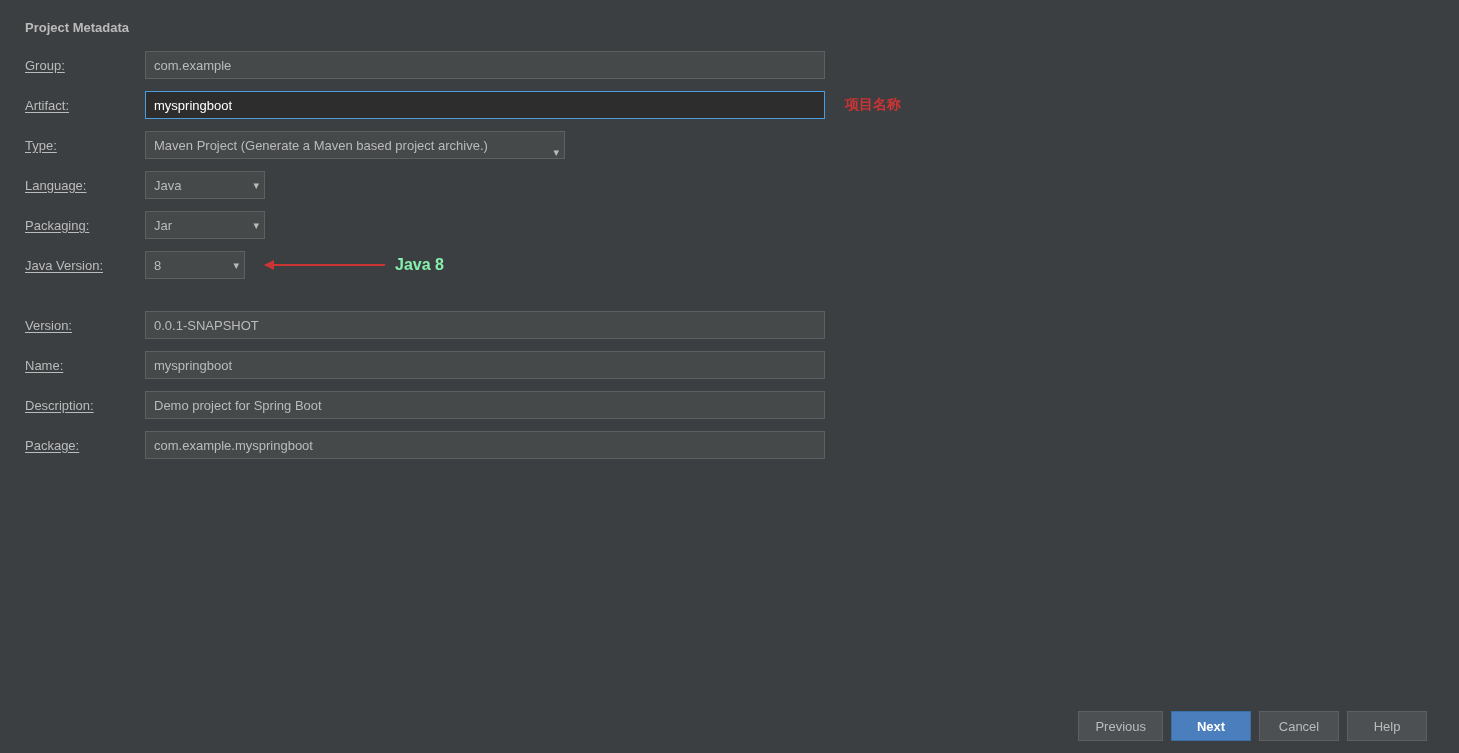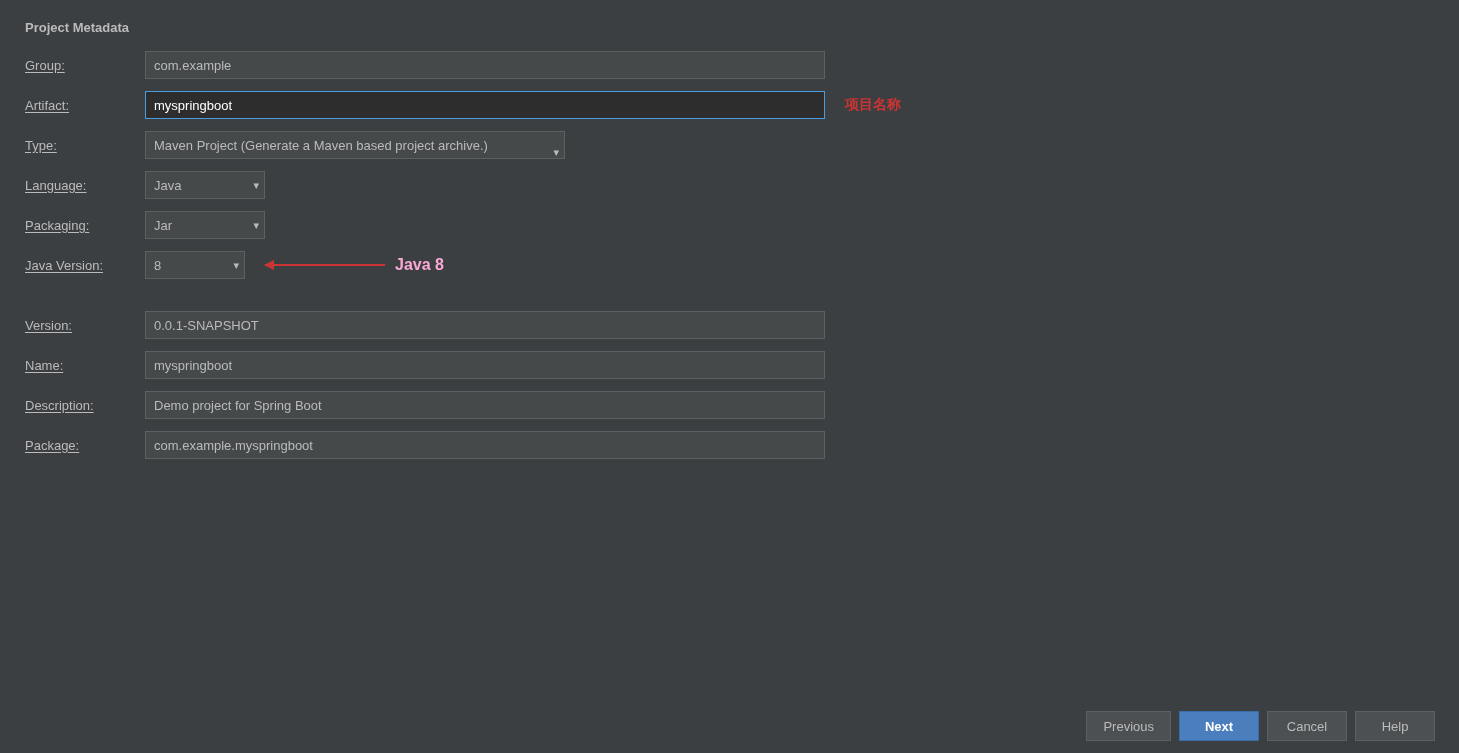--- a/index.html
+++ b/index.html
@@ -189,38 +189,38 @@
       width: 100px;
     }
 
     .annotation-arrow {
       display: flex;
       align-items: center;
       margin-left: 10px;
     }
 
     .annotation-text {
-      color: #f9a8d4;
+      color: #86efac;
       font-size: 16px;
       font-weight: bold;
       margin-left: 10px;
     }
 
     .artifact-annotation {
       color: #cc3333;
       font-size: 14px;
       font-weight: bold;
       margin-left: 20px;
     }
 
     .footer {
       display: flex;
       justify-content: flex-end;
       align-items: center;
-      padding: 12px 24px;
+      padding: 12px 32px;
       gap: 8px;
       flex-shrink: 0;
     }
 
     .btn {
       height: 30px;
       min-width: 80px;
       padding: 0 16px;
       font-size: 13px;
       cursor: pointer;

